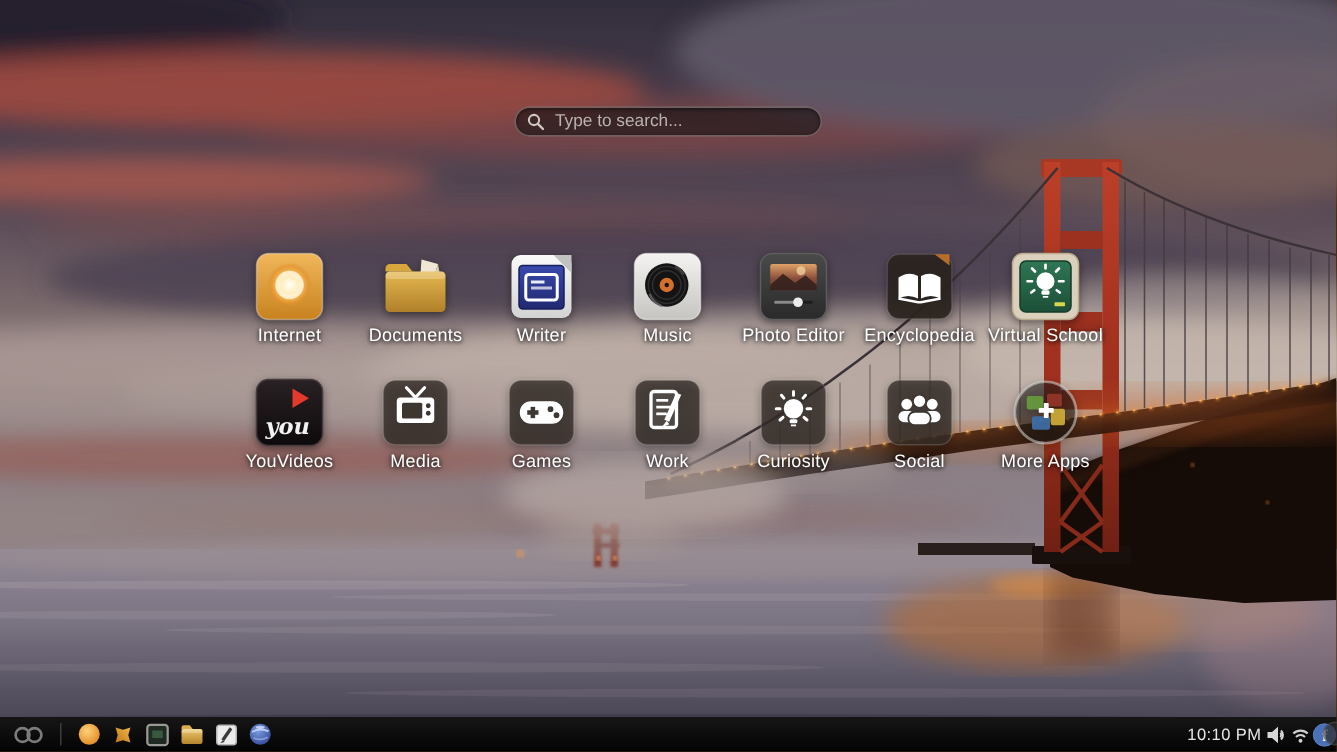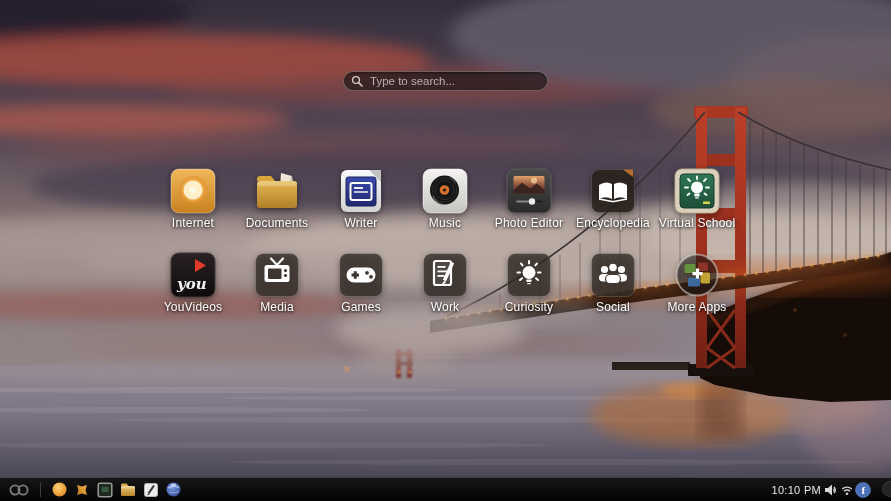--- a/index.html
+++ b/index.html
@@ -25,21 +25,21 @@
   .label{margin-top:2px;font-size:12px;color:#fff;white-space:nowrap;
     text-shadow:0 1px 3px rgba(0,0,0,0.9),0 0 6px rgba(0,0,0,0.55);letter-spacing:.2px;}
 
   
   .taskbar{position:absolute;left:0;right:0;bottom:0;height:23px;z-index:9;
     background:linear-gradient(#161616,#030303);display:flex;align-items:center;}
   .tb-left{display:flex;align-items:center;gap:7px;padding-left:8px;}
   .tb-sep{width:1px;height:15px;background:#3c3c3c;margin:0 3px;}
   .tb-ic{width:16px;height:16px;display:flex;align-items:center;justify-content:center;cursor:pointer;}
   .tb-ic svg{display:block;}
-  .tb-right{margin-left:auto;display:flex;align-items:center;gap:2px;padding-right:20px;}
+  .tb-right{margin-left:auto;display:flex;align-items:center;gap:2px;padding-right:0;}
   .tb-clock{color:#e6e6e6;font-size:11px;letter-spacing:.3px;}
   .partial-ic{position:absolute;right:-7px;bottom:4px;width:14px;height:14px;border-radius:50%;
     background:#2e2e2e;border:1px solid #4a4a4a;opacity:.7;}
 </style>
 </head>
 <body>
 
 <div class="desktop">
 
   <svg class="wall" width="891" height="501" viewBox="0 0 891 501" preserveAspectRatio="none">

